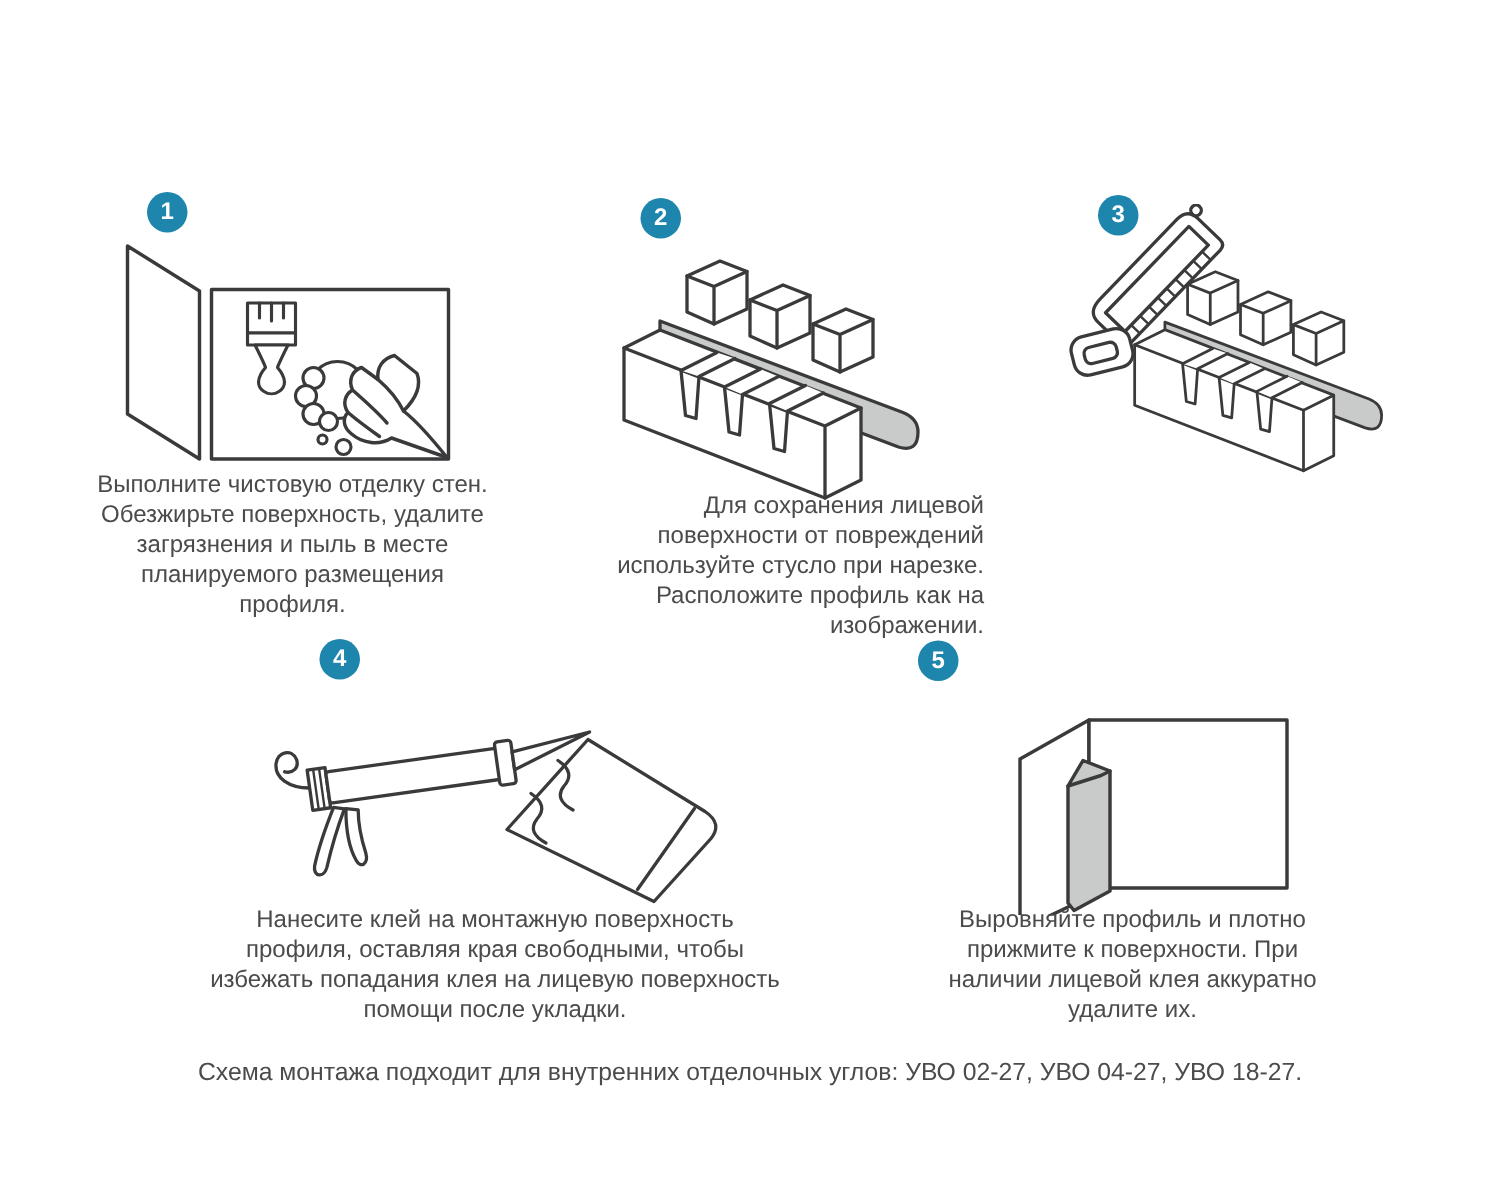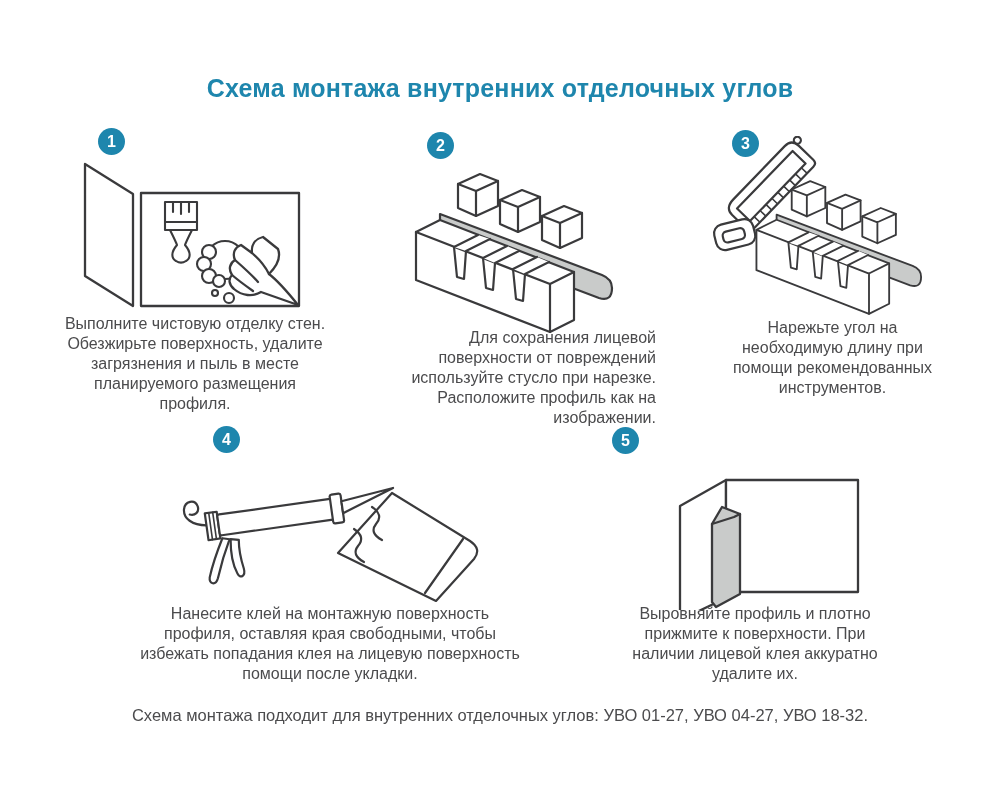--- a/index.html
+++ b/index.html
@@ -48,21 +48,20 @@
   #step5 .badge { left:32px; top:7px; }
   #step5 .illus { left:58px; top:30px; }
   #step5 .caption { left:0; top:184px; width:350px; }
   #step5 .caption p { max-width:280px; }
 </style>
 </head>
 <body>
 
 <div class="canvas">
 
-  <h1 class="title">Схема монтажа внутренних отделочных углов</h1>
 
   <div class="step" id="step1">
     <div class="badge">1</div>
     <div class="illus">
       <svg width="260" height="150" viewBox="0 0 260 150">
         <g fill="#fff" stroke="#3a3a3c" stroke-width="2.3" stroke-linejoin="round" stroke-linecap="round">
           <g>
             <polygon points="20,4 68,34 68,146 20,116"></polygon>
             <rect x="76" y="33" width="158" height="113"></rect>
           </g>
@@ -152,23 +151,20 @@
             <path fill="none" d="M54,91 L78,79 M66,95 L90,83 M54,91 L57,121 L64,123 L66,95"></path>
             <polygon points="107,90 119,95 95,107 83,102" stroke="none"></polygon>
             <path fill="none" d="M83,102 L107,90 M95,107 L119,95 M83,102 L86,132 L93,134 L95,107"></path>
             <polygon points="137,101 149,106 125,118 113,113" stroke="none"></polygon>
             <path fill="none" d="M113,113 L137,101 M125,118 L149,106 M113,113 L116,143 L123,145 L125,118"></path>
           </g>
         </g>
       </svg>
     </div>
     <div class="badge">3</div>
-    <div class="caption">
-        <p>Нарежьте угол на необходимую длину при помощи рекомендованных инструментов.</p>
-      </div>
   </div>
 
   <div class="step" id="step4">
     <div class="badge">4</div>
     <div class="illus">
       <svg width="340" height="150" viewBox="0 0 340 150">
         <g fill="#fff" stroke="#3a3a3c" stroke-width="2.2" stroke-linejoin="round" stroke-linecap="round">
           <g>
             <path d="M232,38 L310,86 Q322,94 314,104 L276,146 L178,98 Z"></path>
             <path fill="none" d="M303,84 L265,138"></path>
@@ -205,15 +201,15 @@
           <path fill="#c9cbca" d="M74,74 L84,57 L102,64 L102,144 L78,157 L74,152 Z"></path>
           <path fill="none" d="M74,74 L96,67 L102,64"></path>
         </g>
       </svg>
     </div>
     <div class="caption">
         <p>Выровняйте профиль и плотно прижмите к поверхности. При наличии лицевой клея аккуратно удалите их.</p>
       </div>
   </div>
 
-  <div class="footer">Схема монтажа подходит для внутренних отделочных углов: УВО 01-27, УВО 04-27, УВО 18-32.</div>
+  <div class="footer">Схема монтажа подходит для внутренних отделочных углов: УВО 02-27, УВО 04-27, УВО 18-27.</div>
 
 </div>
 
 </body></html>

